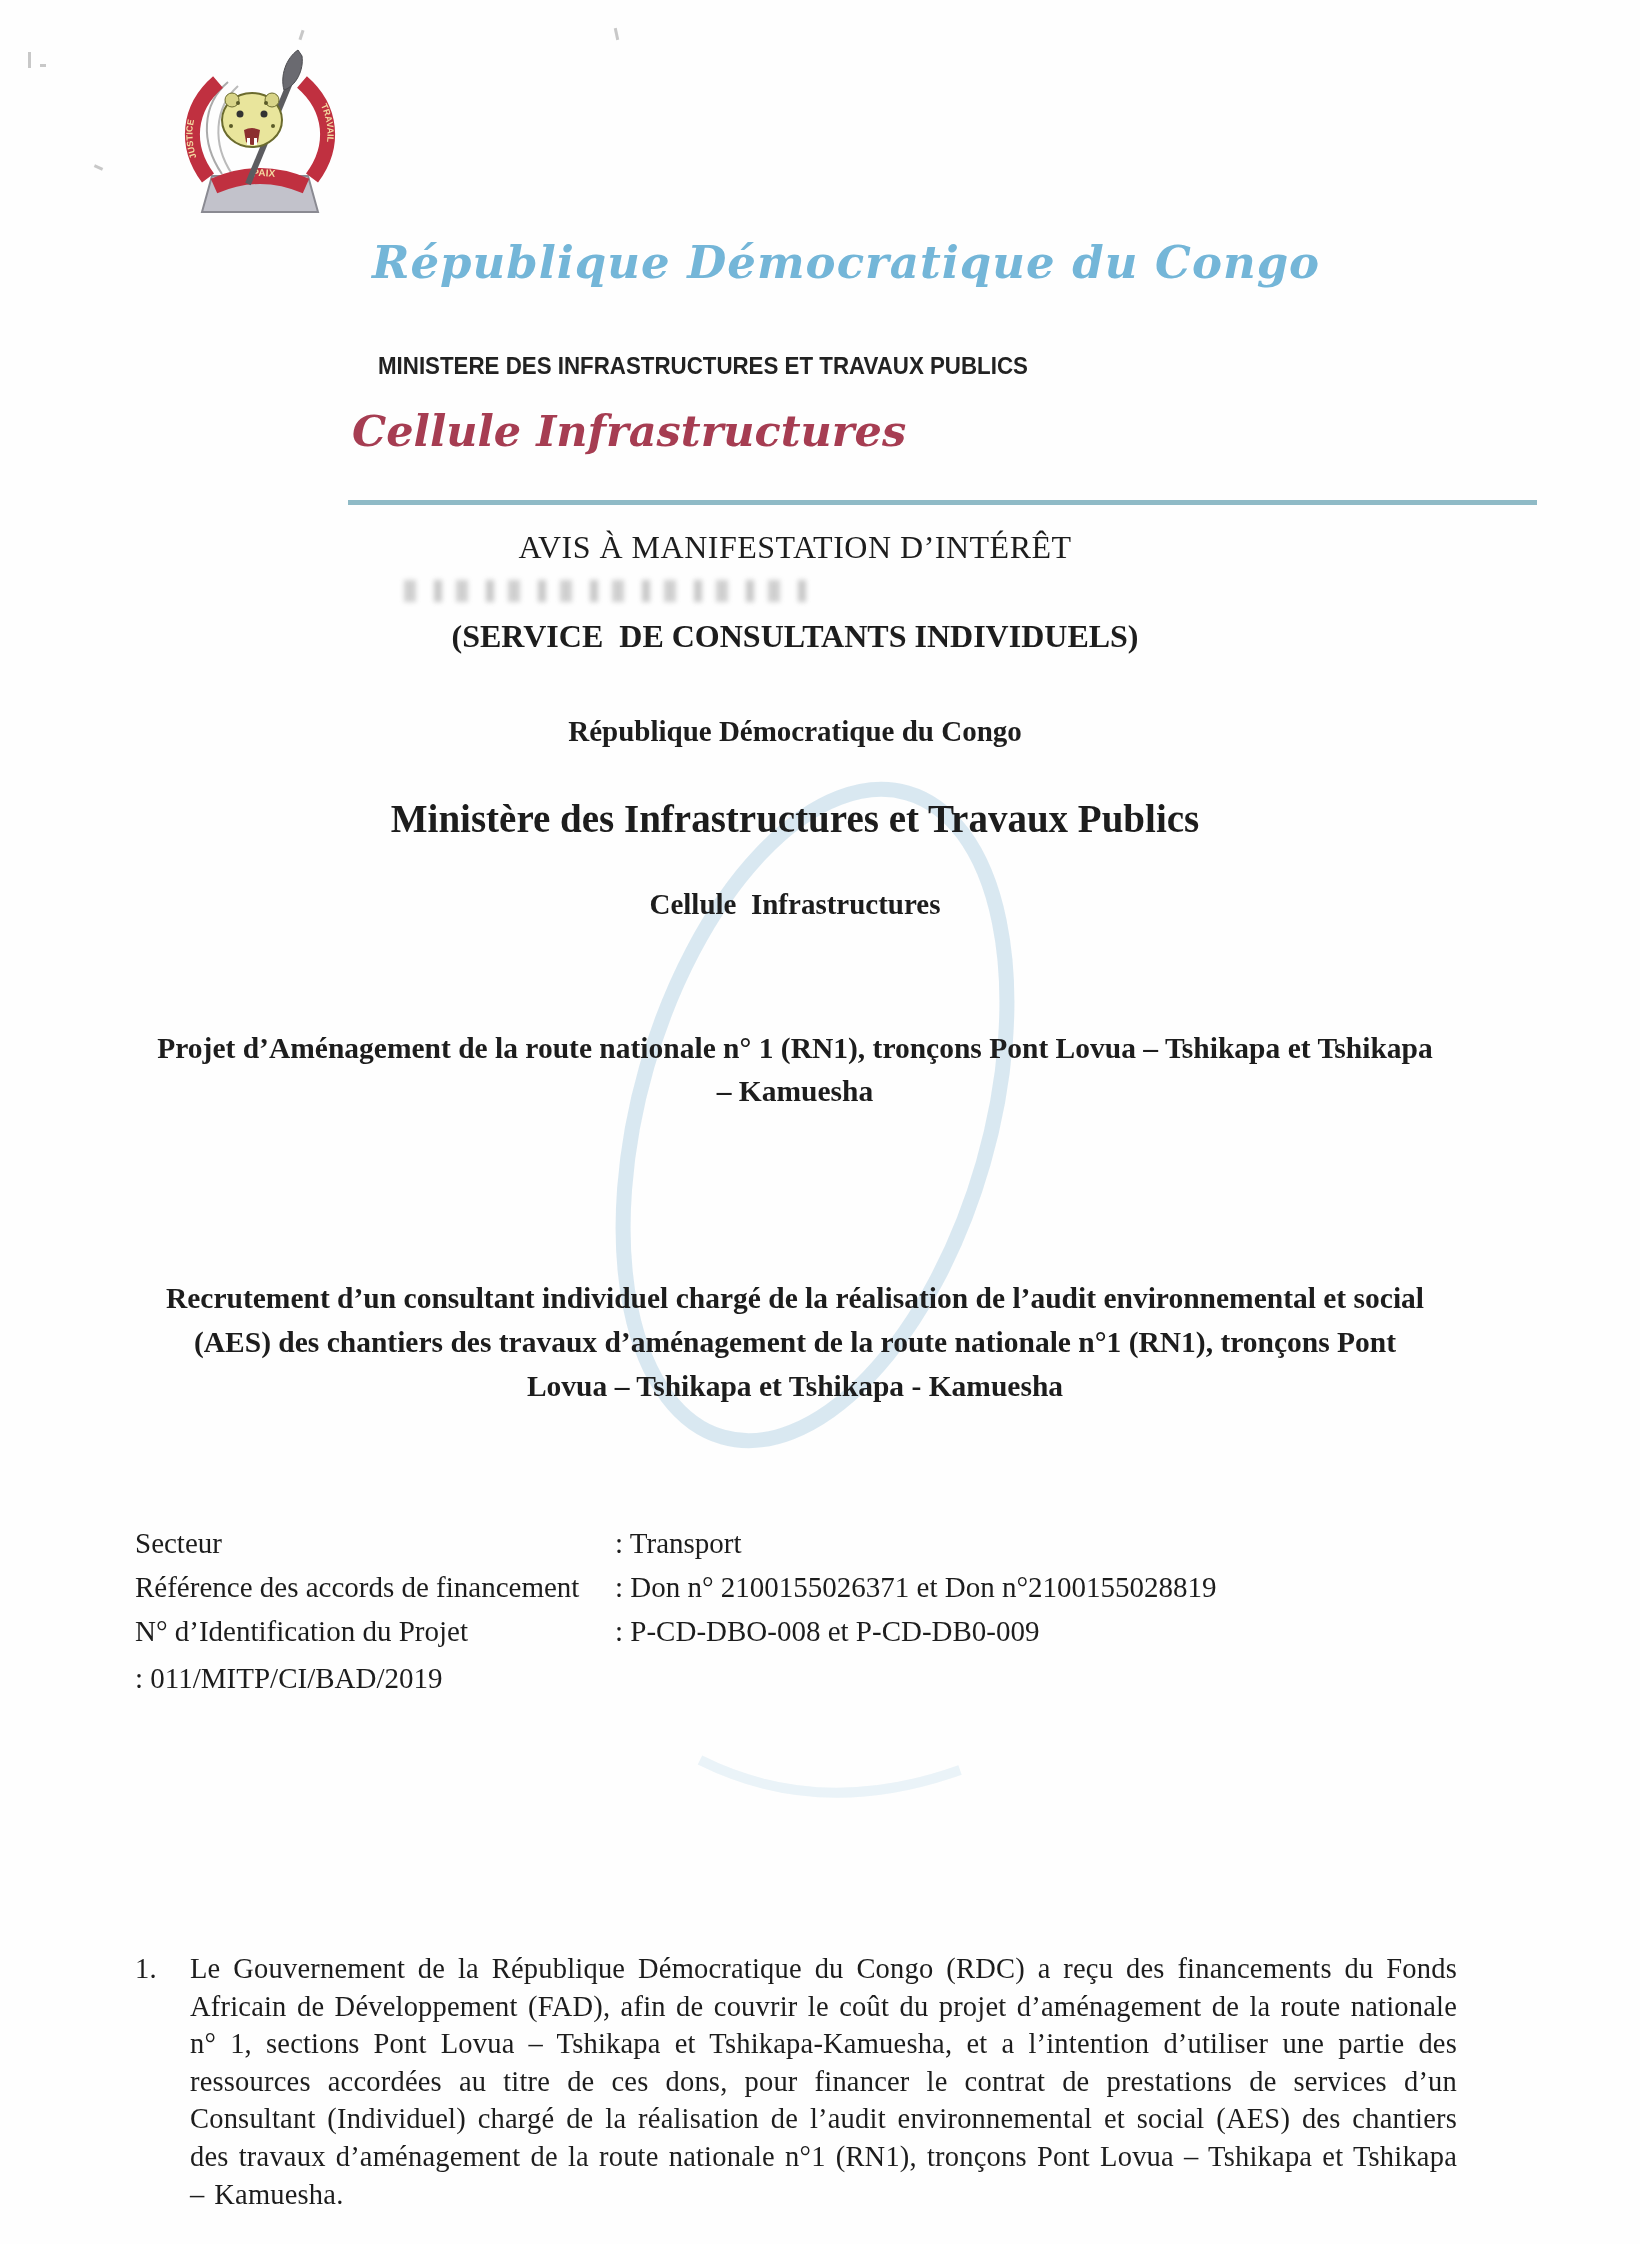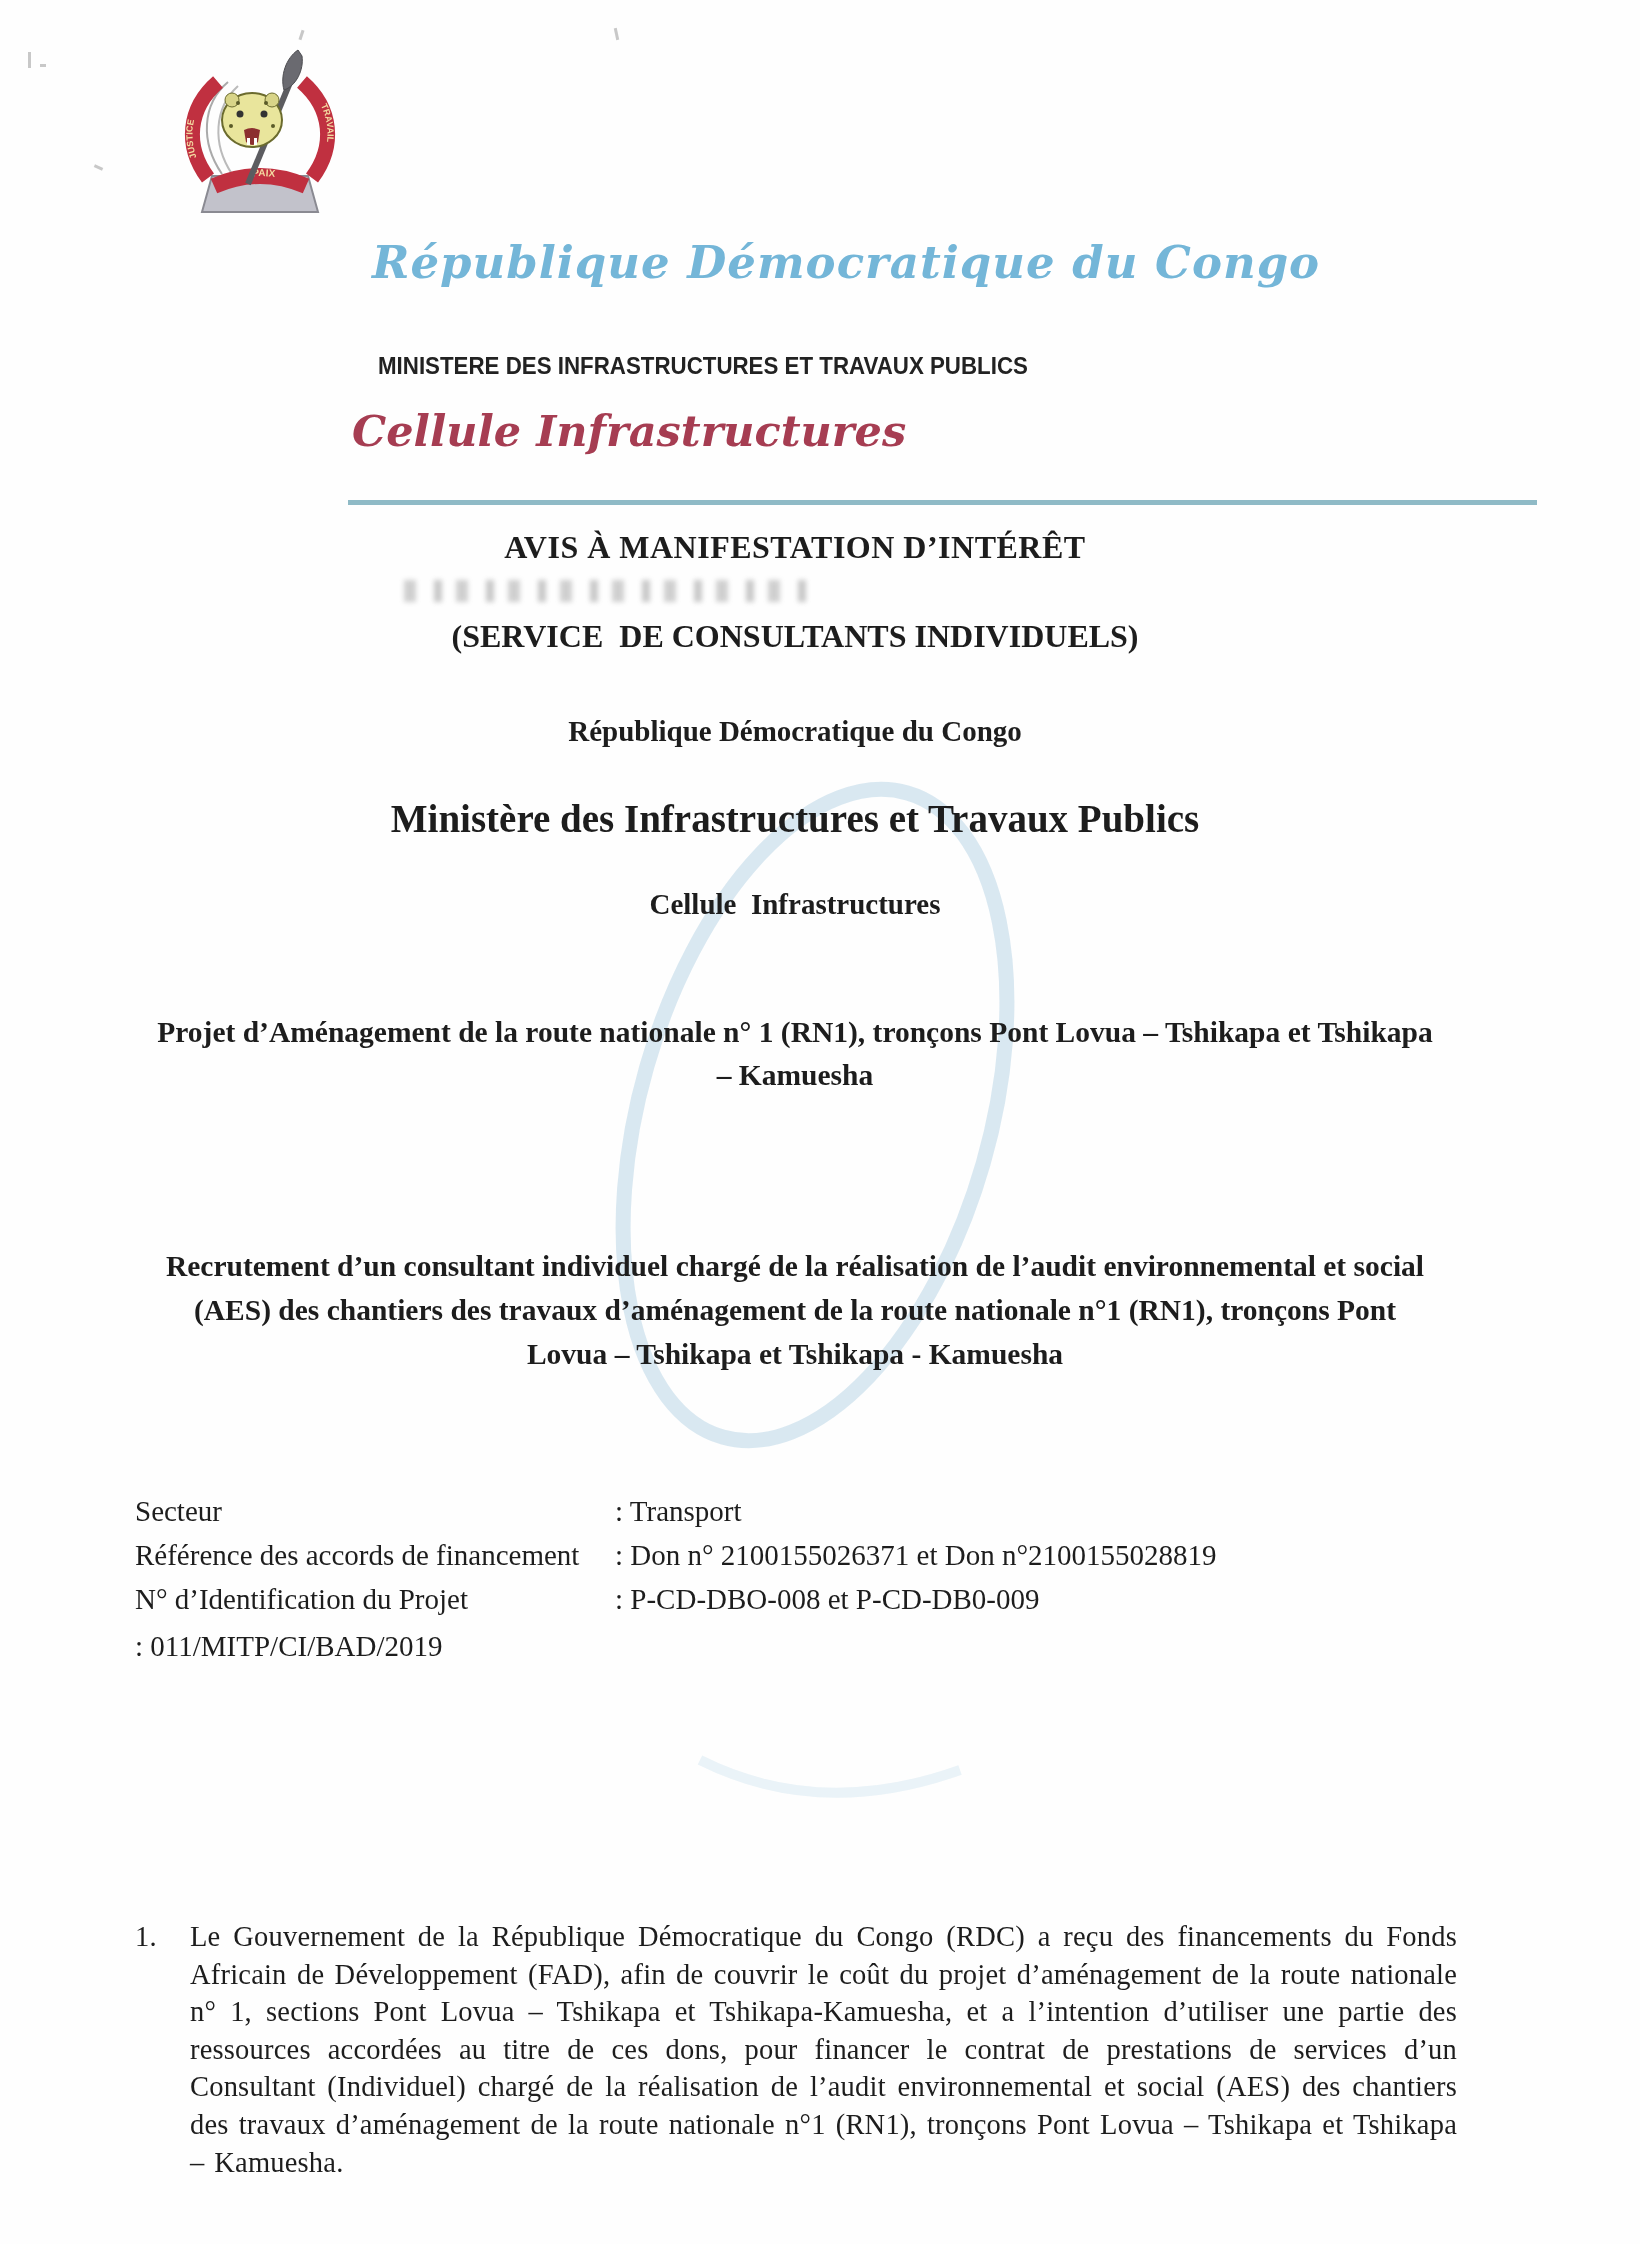--- a/index.html
+++ b/index.html
@@ -18,27 +18,27 @@
   .hdr-rule{left:348px;top:172px;width:1189px;height:5px;background:#8fbac6;}
 
   
   .mark{background:#9a9a9a;opacity:.55;}
   .smudge{left:390px;top:580px;width:430px;height:22px;opacity:.4;filter:blur(2.5px);
           background:repeating-linear-gradient(90deg,transparent 0 14px,#8a8a8a 14px 26px,transparent 26px 44px,#777 44px 52px);}
   .watermark{left:0;top:0;z-index:1;pointer-events:none;}
 
   
   .center-wrap{left:130px;width:1330px;text-align:center;}
-  .notice1{top:196px;font-size:32px;font-weight:bold;letter-spacing:.5px;}
+  .notice1{top:196px;font-size:32px;font-weight:normal;letter-spacing:.5px;}
   .notice2{top:248px;font-size:32px;font-weight:bold;white-space:pre-wrap;}
   .sub1{top:308px;font-size:29px;font-weight:bold;}
   .sub2{top:356px;font-size:39px;font-weight:bold;}
   .sub3{top:403px;font-size:29px;font-weight:bold;white-space:pre-wrap;}
   .project{top:493px;font-size:29.5px;font-weight:bold;line-height:43px;}
-  .project>div{max-width:1290px;margin:0 auto;}
+  .project>div{max-width:1290px;margin:16px auto;}
   .assignment{top:640px;font-size:29.5px;font-weight:bold;line-height:44px;}
   .assignment>div{max-width:1270px;margin:0 auto;}
 
   
   .details{left:135px;top:759px;width:1330px;font-size:29px;}
   .details .row{display:flex;margin-bottom:11px;}
   .details .row:nth-child(3){margin-top:6px;margin-bottom:14px;}
   .details .lbl{width:480px;flex:0 0 480px;}
   .details .val{flex:1;}
 

